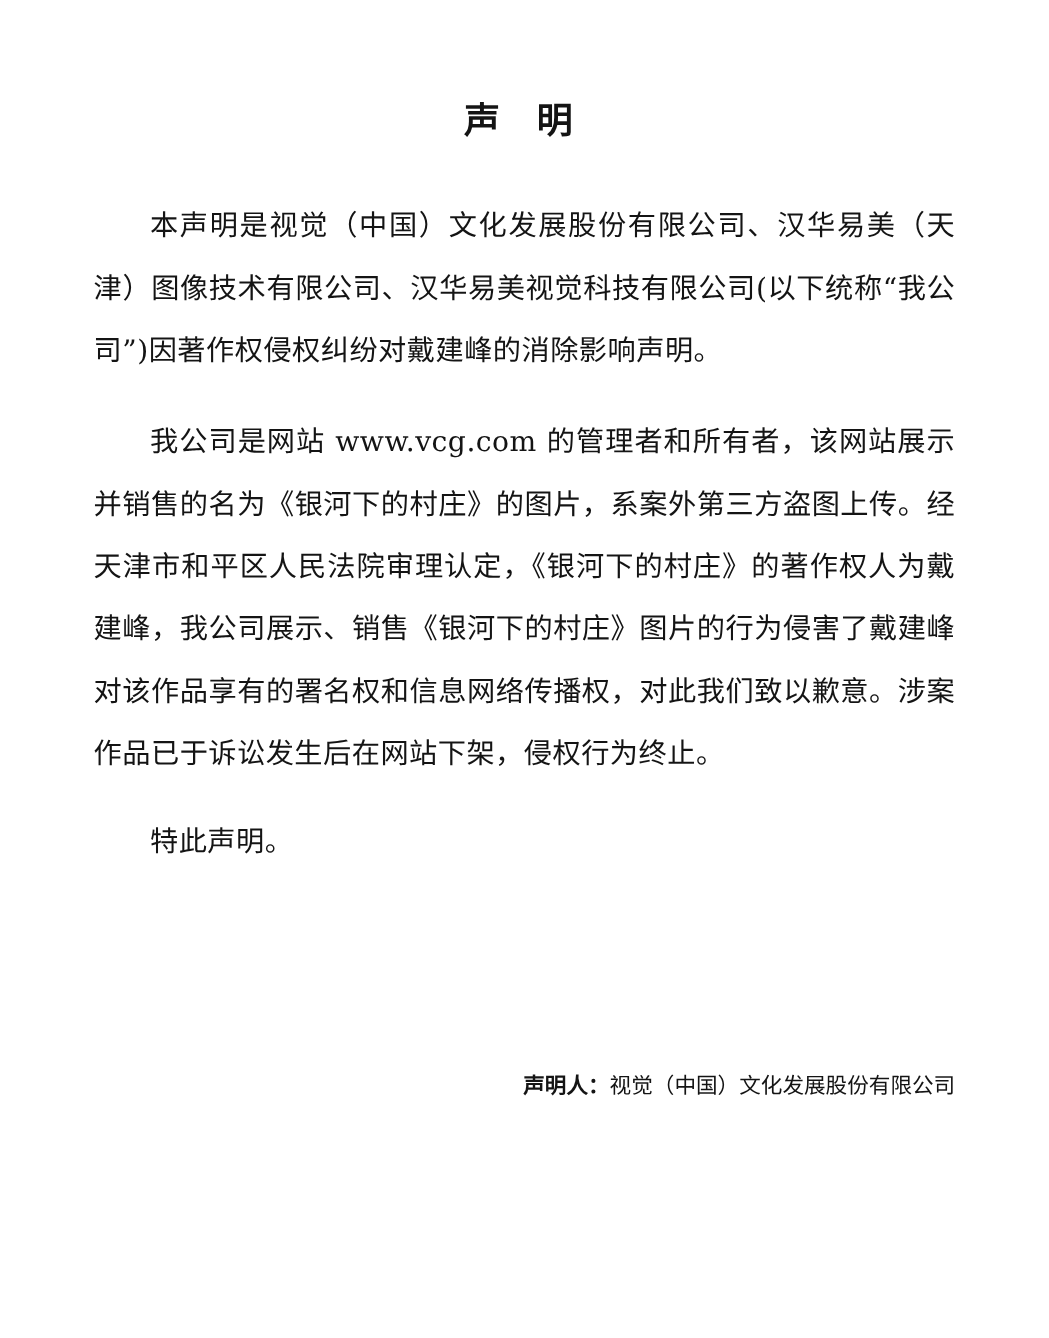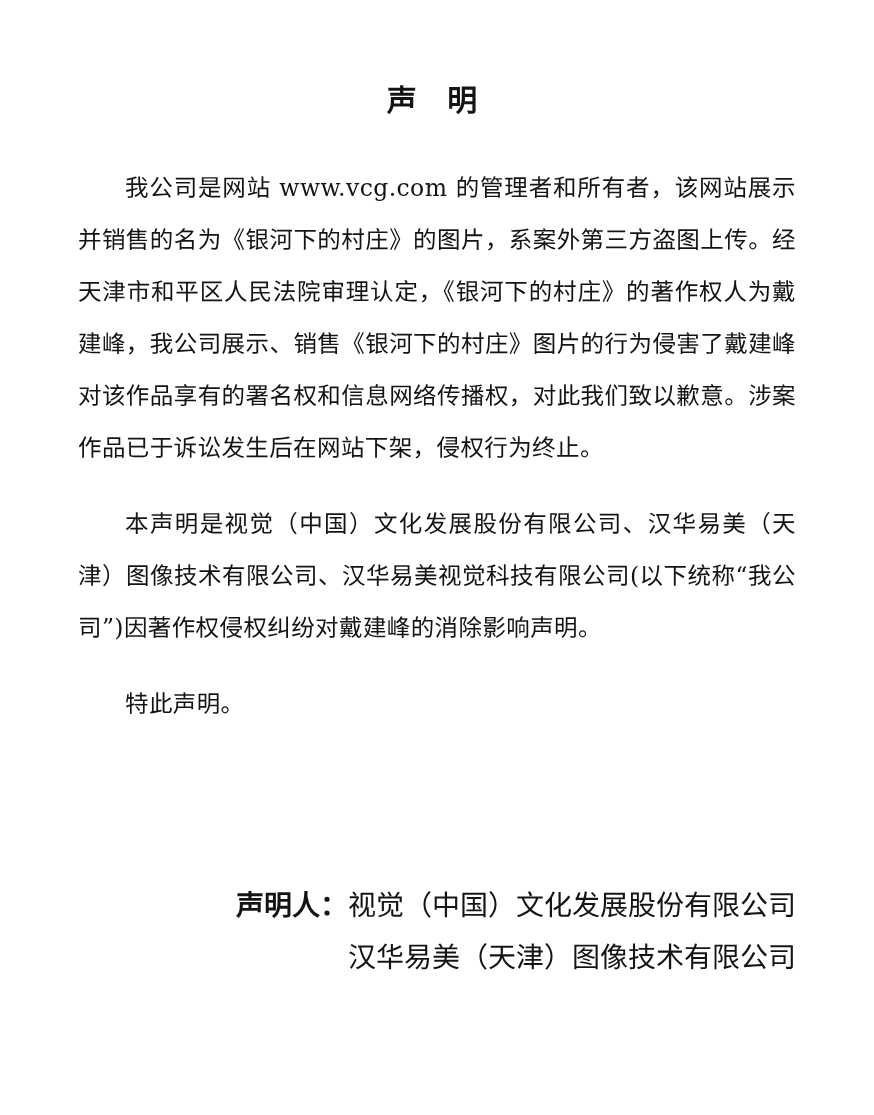--- a/index.html
+++ b/index.html
@@ -37,31 +37,32 @@
     margin: 0 0 24px 0;
     font-size: 23.5px;
     line-height: 52px;
     text-indent: 2em;
     text-align: justify;
     text-justify: inter-ideograph;
     letter-spacing: 0.4px;
   }
   .para:last-child {
     margin-bottom: 0;
+    font-family: Liberation Mono, monospace;
   }
   .para-short {
     text-align: left;
   }
   .signature {
     position: absolute;
     left: 78px;
     right: 78px;
     top: 880px;
     text-align: right;
-    font-size: 28px;
+    font-size: 18px;
     line-height: 52px;
   }
   .sig-line {
     display: block;
     white-space: nowrap;
   }
   .sig-label {
     font-weight: bold;
   }
   .sig-date {
@@ -69,23 +70,22 @@
   }
 </style>
 </head>
 <body>
 
 <div class="page">
 
   <h1 class="doc-title">声 明</h1>
 
   <div class="body-block">
+    <p class="para">本声明是视觉（中国）文化发展股份有限公司、汉华易美（天津）图像技术有限公司、汉华易美视觉科技有限公司(以下统称“我公司”)因著作权侵权纠纷对戴建峰的消除影响声明。</p>
     <p class="para">我公司是网站 www.vcg.com 的管理者和所有者，该网站展示并销售的名为《银河下的村庄》的图片，系案外第三方盗图上传。经天津市和平区人民法院审理认定，《银河下的村庄》的著作权人为戴建峰，我公司展示、销售《银河下的村庄》图片的行为侵害了戴建峰对该作品享有的署名权和信息网络传播权，对此我们致以歉意。涉案作品已于诉讼发生后在网站下架，侵权行为终止。</p>
-    <p class="para">本声明是视觉（中国）文化发展股份有限公司、汉华易美（天津）图像技术有限公司、汉华易美视觉科技有限公司(以下统称“我公司”)因著作权侵权纠纷对戴建峰的消除影响声明。</p>
     <p class="para para-short">特此声明。</p>
   </div>
 
   <div class="signature">
     <span class="sig-line"><span class="sig-label">声明人：</span><span>视觉（中国）文化发展股份有限公司</span></span>
-    <span class="sig-line">汉华易美（天津）图像技术有限公司</span>
   </div>
 
 </div>
 
 </body></html>

